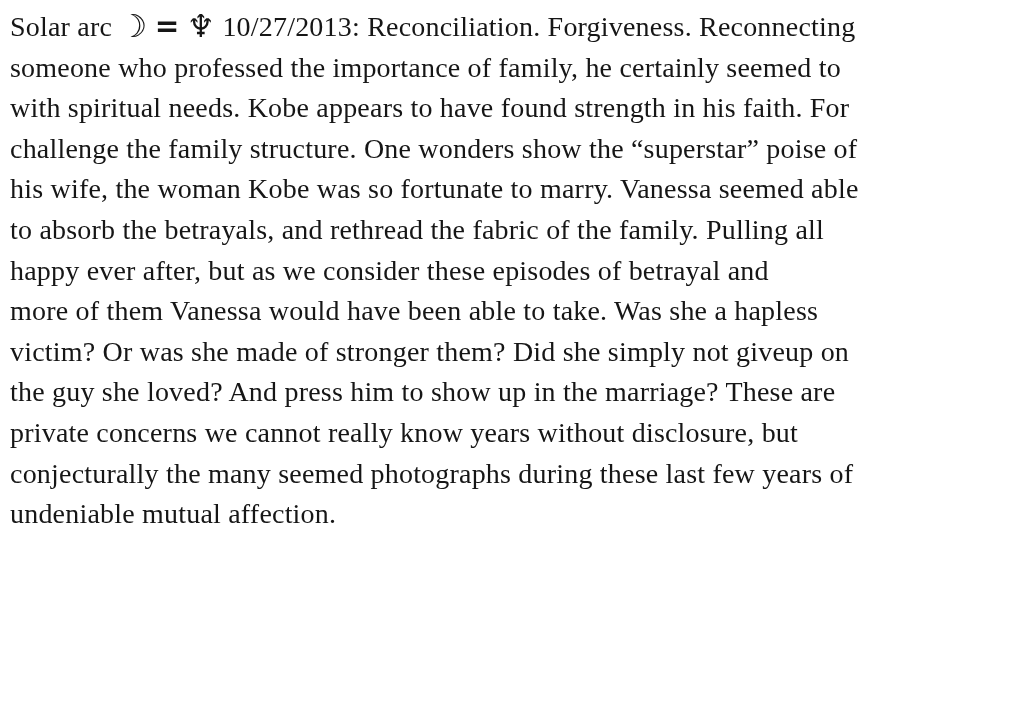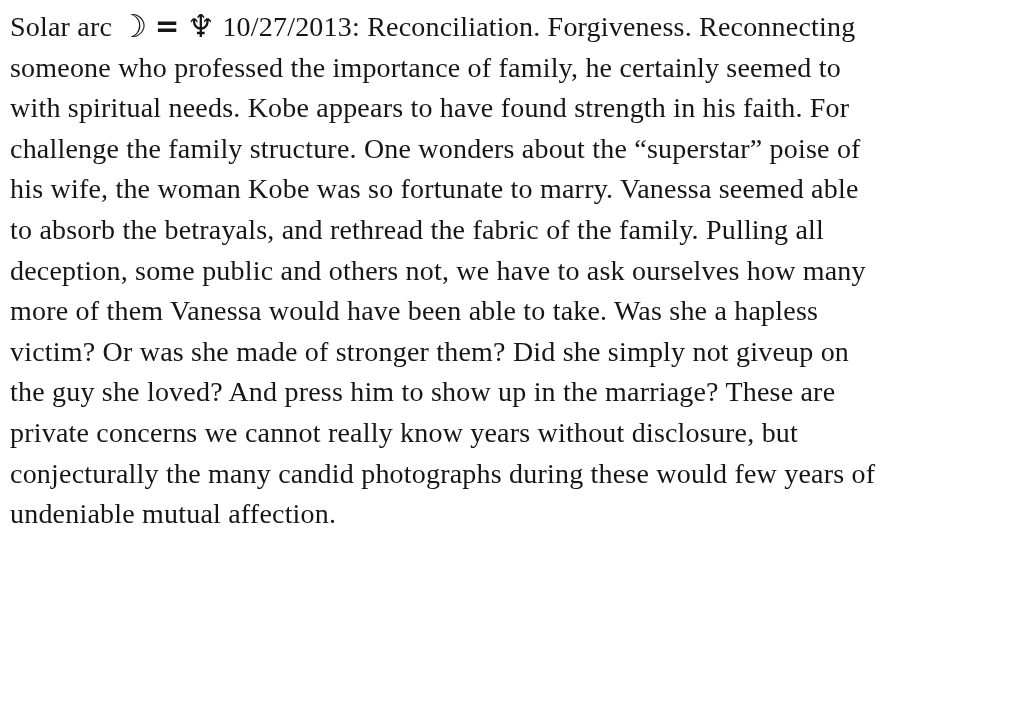--- a/index.html
+++ b/index.html
@@ -47,24 +47,24 @@
   <div class="text-block">
     <div class="text-line">
       <span>Solar arc</span>
       <span class="astro-symbol">☽</span>
       <span class="astro-equals">=</span>
       <span class="astro-symbol">♆</span>
       <span>10/27/2013: Reconciliation. Forgiveness. Reconnecting</span>
     </div>
     <div class="text-line">someone who professed the importance of family, he certainly seemed to</div>
     <div class="text-line">with spiritual needs. Kobe appears to have found strength in his faith. For</div>
-    <div class="text-line">challenge the family structure. One wonders about the “superstar” poise of</div>
+    <div class="text-line">challenge the family structure. One wonders show the “superstar” poise of</div>
     <div class="text-line">his wife, the woman Kobe was so fortunate to marry. Vanessa seemed able</div>
     <div class="text-line">to absorb the betrayals, and rethread the fabric of the family. Pulling all</div>
-    <div class="text-line">deception, some public and others not, we have to ask ourselves how many</div>
+    <div class="text-line">happy ever after, but as we consider these episodes of betrayal and</div>
     <div class="text-line">more of them Vanessa would have been able to take. Was she a hapless</div>
     <div class="text-line">victim? Or was she made of stronger them? Did she simply not giveup on</div>
     <div class="text-line">the guy she loved? And press him to show up in the marriage? These are</div>
     <div class="text-line">private concerns we cannot really know years without disclosure, but</div>
-    <div class="text-line">conjecturally the many candid photographs during these would few years of</div>
+    <div class="text-line">conjecturally the many seemed photographs during these last few years of</div>
     <div class="text-line">undeniable mutual affection.</div>
   </div>
 </div>
 
 </body></html>

